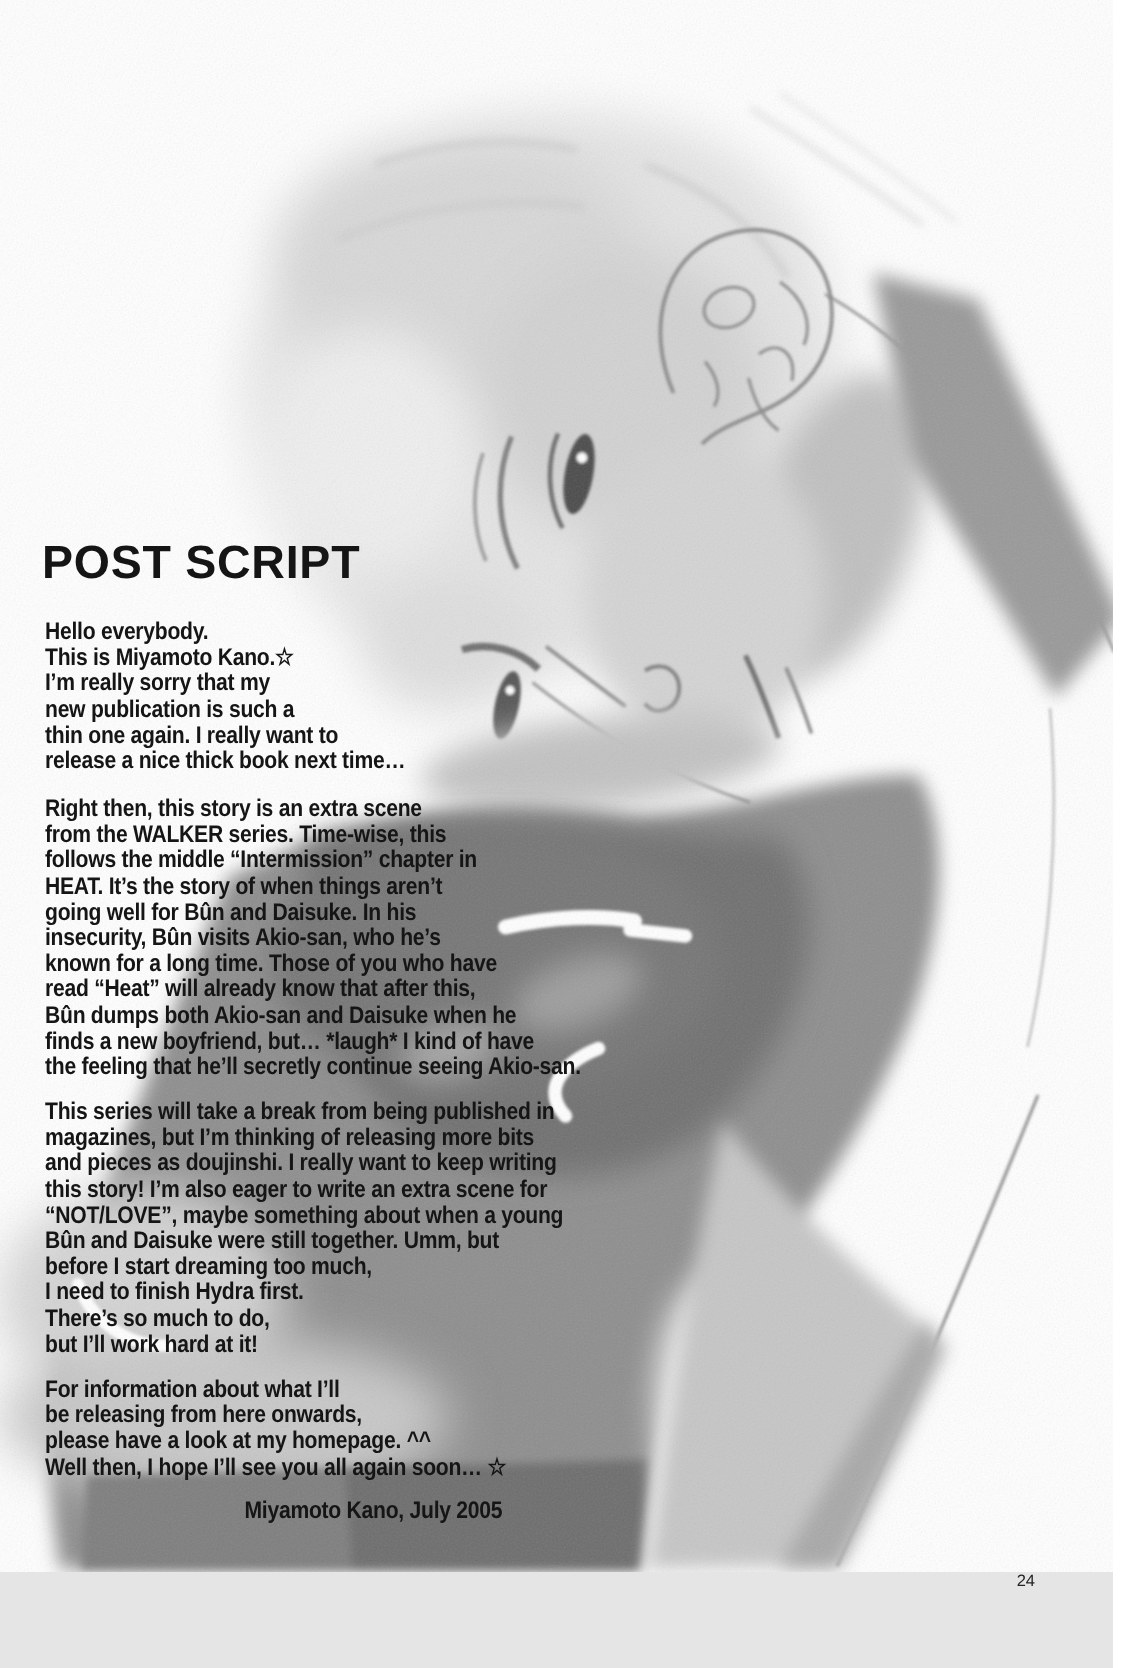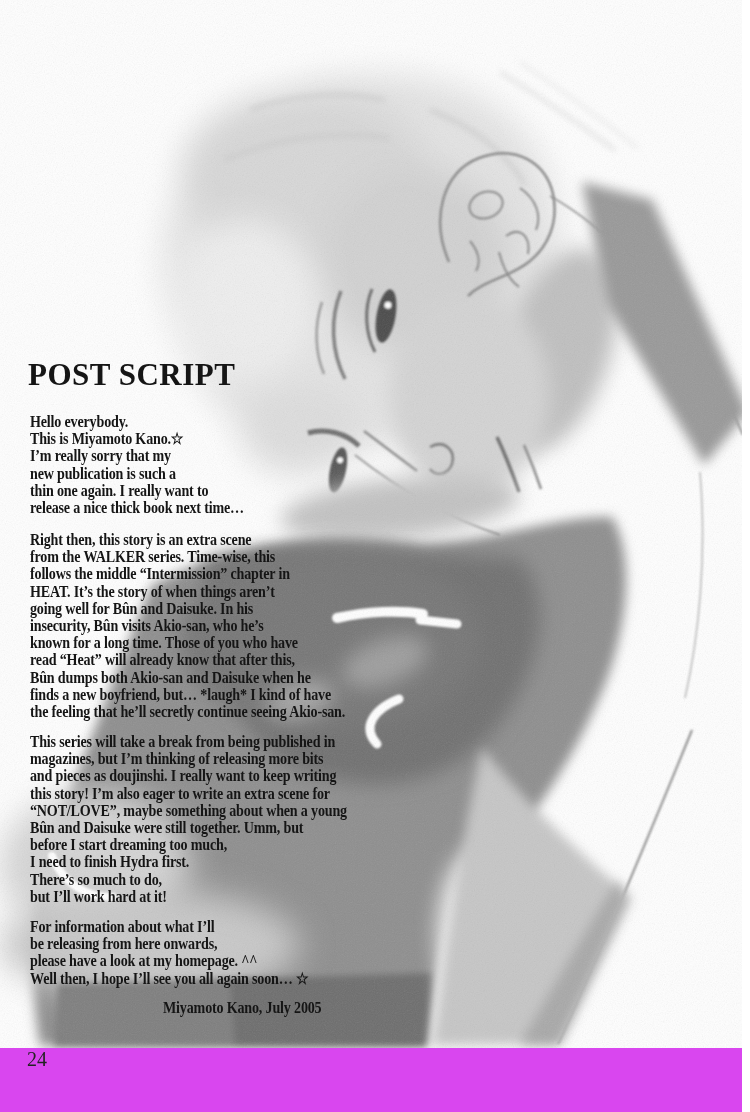--- a/index.html
+++ b/index.html
@@ -1,18 +1,18 @@
 <!DOCTYPE html>
 <html><head>
 <meta charset="utf-8">
 <style>
   html,body{margin:0;padding:0;background:#fff;}
   .page{
-    position:relative;width:742px;height:1112px;background:#d946ef;overflow:hidden;
-    font-family:Liberation Serif, serif;color:#151515;
+    position:relative;width:742px;height:1112px;background:#e5e5e5;overflow:hidden;
+    font-family:Liberation Sans, sans-serif;color:#151515;
   }
   .art{position:absolute;top:0;left:0;}
   .overlay{position:absolute;z-index:2;}
   .title{
     left:28px;top:357px;font-size:31px;font-weight:bold;letter-spacing:0.5px;white-space:nowrap;
   }
   .para{
     white-space:pre-line;font-weight:bold;font-size:16px;line-height:17.2px;
     letter-spacing:-0.2px;width:620px;transform:scaleX(0.88);transform-origin:0 0;
   }
@@ -22,22 +22,22 @@
   #p-outro{left:30px;top:918px;}
   .sig{
     left:163px;top:999px;font-weight:bold;font-size:16px;letter-spacing:-0.2px;
     transform:scaleX(0.88);transform-origin:0 0;white-space:nowrap;
   }
   .url{
     left:318px;top:864px;font-weight:bold;font-size:33px;letter-spacing:-0.6px;
     white-space:nowrap;color:#0d0d0d;
   }
   .pagenum{
-    left:27px;top:1048px;width:650px;text-align:left;
-    font-size:20px;font-weight:normal;color:#232323;
+    left:40px;top:1048px;width:650px;text-align:right;
+    font-size:11px;font-weight:normal;color:#232323;
   }
 </style>
 </head>
 <body>
 
 <div class="page">
 
   <svg class="art" width="750" height="1048" viewBox="0 0 750 1048">
     <defs>
       <filter id="fb1" x="-40%" y="-40%" width="180%" height="180%">

